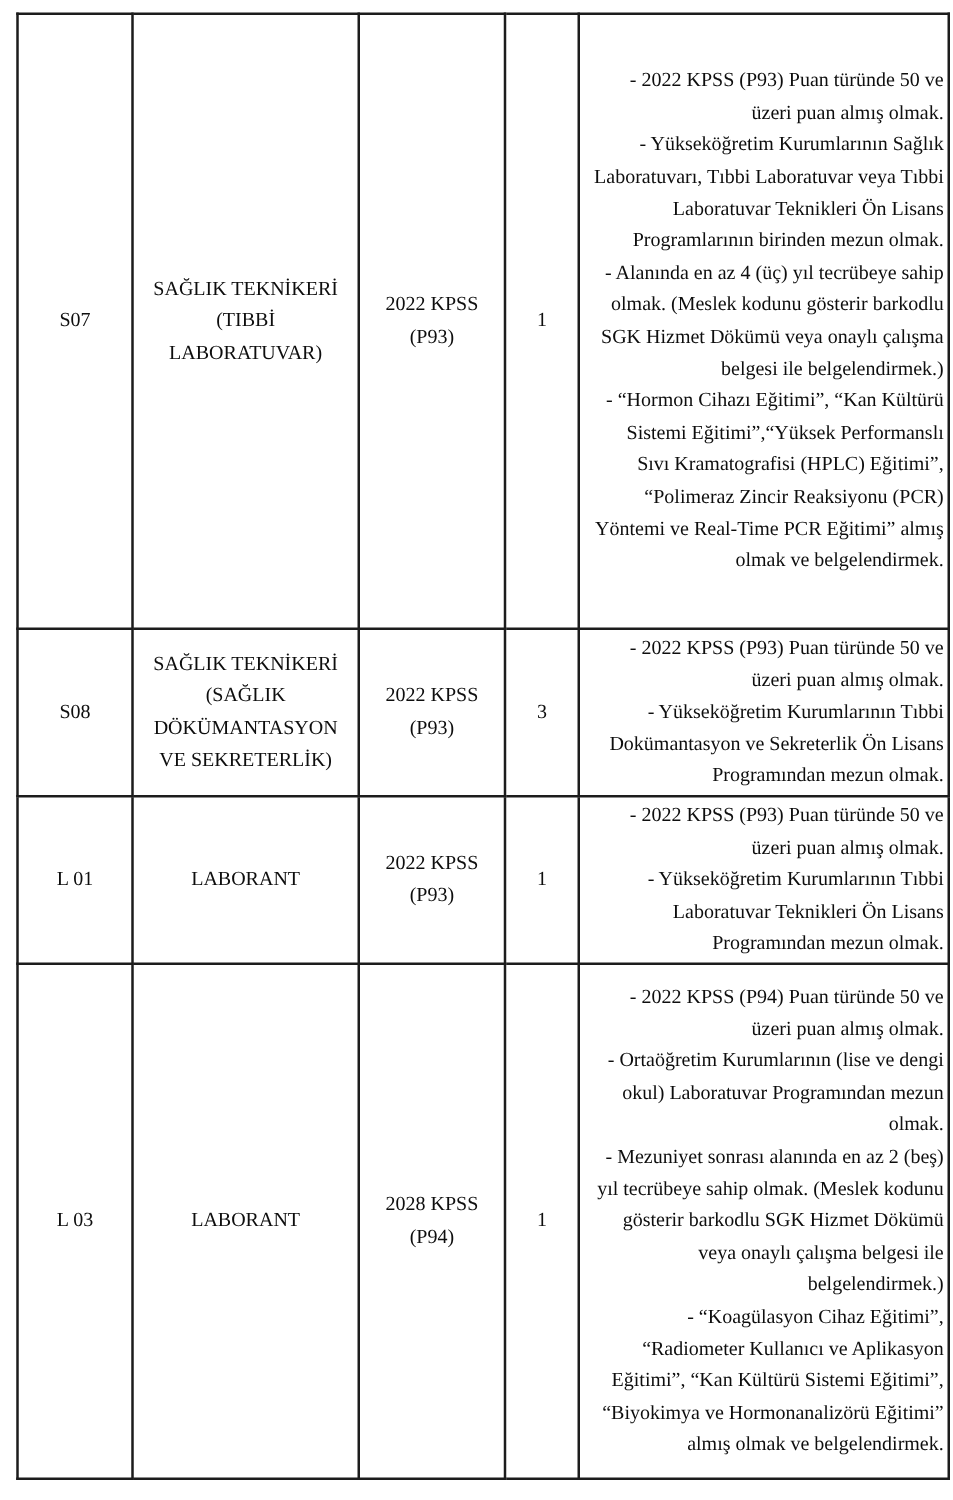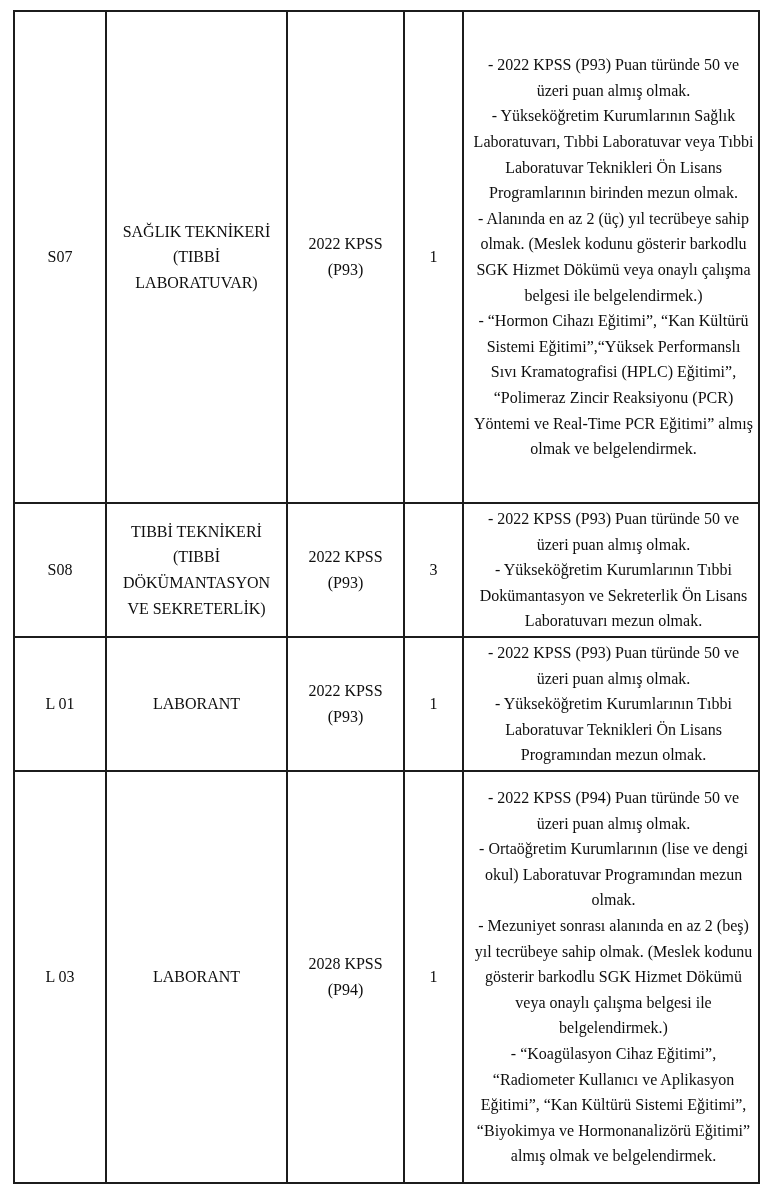--- a/index.html
+++ b/index.html
@@ -35,21 +35,21 @@
     font-size: 16px;
     line-height: 25.6px;
     vertical-align: middle;
     overflow: hidden;
   }
   td.c-code, td.c-title, td.c-exam, td.c-count {
     text-align: center;
     padding: 2px 4px;
   }
   td.c-req {
-    text-align: center;
+    text-align: right;
     padding: 2px 3px 2px 8px;
   }
   td.c-req p {
     margin: 0;
     padding: 0;
   }
   
   tbody tr:nth-child(1) { height: 492px; }
   tbody tr:nth-child(2) { height: 131px; }
   tbody tr:nth-child(3) { height: 131px; }
@@ -69,32 +69,32 @@
     </colgroup>
     <tbody>
         <tr>
           <td class="c-code">S07</td>
           <td class="c-title">SAĞLIK TEKNİKERİ (TIBBİ LABORATUVAR)</td>
           <td class="c-exam">2022 KPSS (P93)</td>
           <td class="c-count">1</td>
           <td class="c-req">
             <p>- 2022 KPSS (P93) Puan türünde 50 ve üzeri puan almış olmak.</p>
             <p>- Yükseköğretim Kurumlarının Sağlık Laboratuvarı, Tıbbi Laboratuvar veya Tıbbi Laboratuvar Teknikleri Ön Lisans Programlarının birinden mezun olmak.</p>
-            <p>- Alanında en az 2 (üç) yıl tecrübeye sahip olmak. (Meslek kodunu gösterir barkodlu SGK Hizmet Dökümü veya onaylı çalışma belgesi ile belgelendirmek.)</p>
+            <p>- Alanında en az 4 (üç) yıl tecrübeye sahip olmak. (Meslek kodunu gösterir barkodlu SGK Hizmet Dökümü veya onaylı çalışma belgesi ile belgelendirmek.)</p>
             <p>- “Hormon Cihazı Eğitimi”, “Kan Kültürü Sistemi Eğitimi”,“Yüksek Performanslı Sıvı Kramatografisi (HPLC) Eğitimi”, “Polimeraz Zincir Reaksiyonu (PCR) Yöntemi ve Real-Time PCR Eğitimi” almış olmak ve belgelendirmek.</p>
           </td>
         </tr>
         <tr>
           <td class="c-code">S08</td>
-          <td class="c-title">TIBBİ TEKNİKERİ (TIBBİ DÖKÜMANTASYON VE SEKRETERLİK)</td>
+          <td class="c-title">SAĞLIK TEKNİKERİ (SAĞLIK DÖKÜMANTASYON VE SEKRETERLİK)</td>
           <td class="c-exam">2022 KPSS (P93)</td>
           <td class="c-count">3</td>
           <td class="c-req">
             <p>- 2022 KPSS (P93) Puan türünde 50 ve üzeri puan almış olmak.</p>
-            <p>- Yükseköğretim Kurumlarının Tıbbi Dokümantasyon ve Sekreterlik Ön Lisans Laboratuvarı mezun olmak.</p>
+            <p>- Yükseköğretim Kurumlarının Tıbbi Dokümantasyon ve Sekreterlik Ön Lisans Programından mezun olmak.</p>
           </td>
         </tr>
         <tr>
           <td class="c-code">L 01</td>
           <td class="c-title">LABORANT</td>
           <td class="c-exam">2022 KPSS (P93)</td>
           <td class="c-count">1</td>
           <td class="c-req">
             <p>- 2022 KPSS (P93) Puan türünde 50 ve üzeri puan almış olmak.</p>
             <p>- Yükseköğretim Kurumlarının Tıbbi Laboratuvar Teknikleri Ön Lisans Programından mezun olmak.</p>

